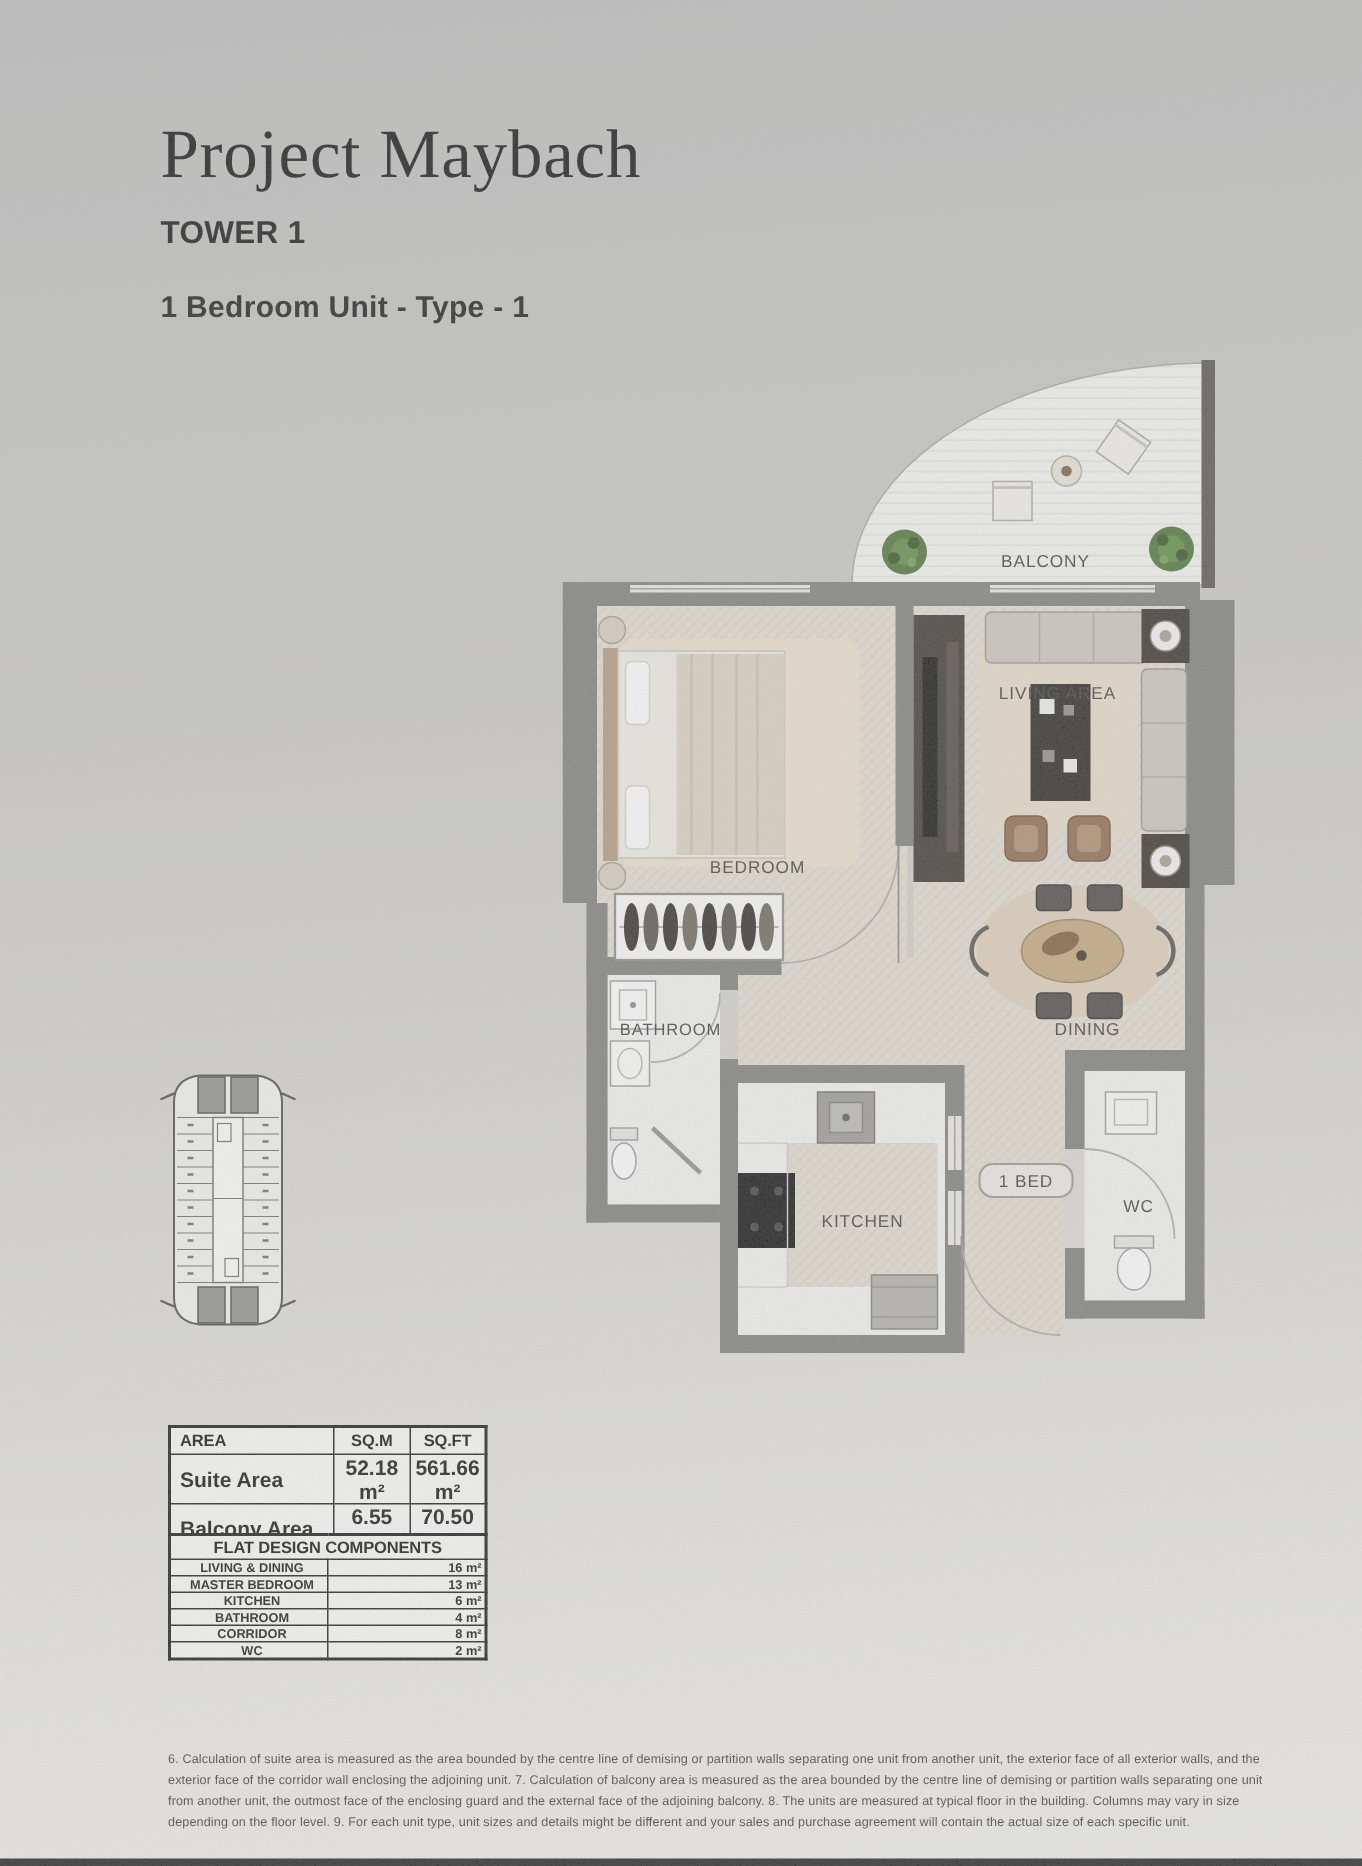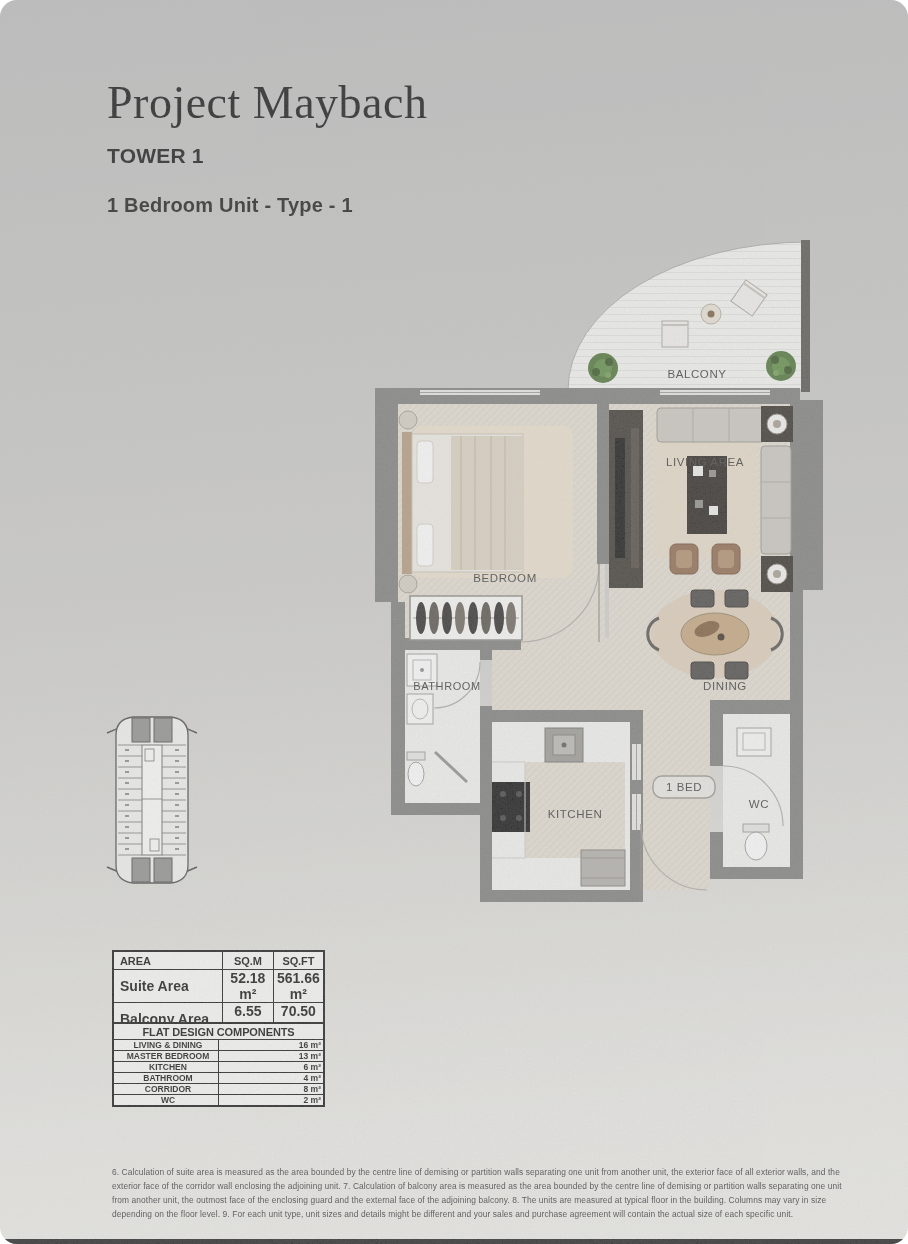--- a/index.html
+++ b/index.html
@@ -3,21 +3,20 @@
 <meta charset="utf-8">
 <style>
   html,body{margin:0;padding:0;}
   .page{
     position:relative;
     width:908px;height:1244px;
     overflow:hidden;
     background:linear-gradient(175deg,#bcbcbc 0%,#c6c6c4 28%,#cfcecb 48%,#dddcd8 68%,#ebeae6 88%,#efeeea 100%);
     font-family:"Liberation Sans",sans-serif;
     color:#222;
-    border-radius:17px;
   }
   .grain{position:absolute;left:0;top:0;width:908px;height:1244px;pointer-events:none;opacity:.30;}
   .hdr{position:absolute;left:107px;top:80px;}
   .title{
     font-family:"Liberation Serif",serif;
     font-size:46px;font-weight:500;color:#111;
     letter-spacing:.5px;line-height:1;margin:0;
   }
   .tower{font-size:21px;font-weight:bold;color:#141414;letter-spacing:.2px;margin-top:18px;}
   .unittype{font-size:20px;font-weight:bold;color:#1a1a1a;letter-spacing:.2px;margin-top:26px;}

